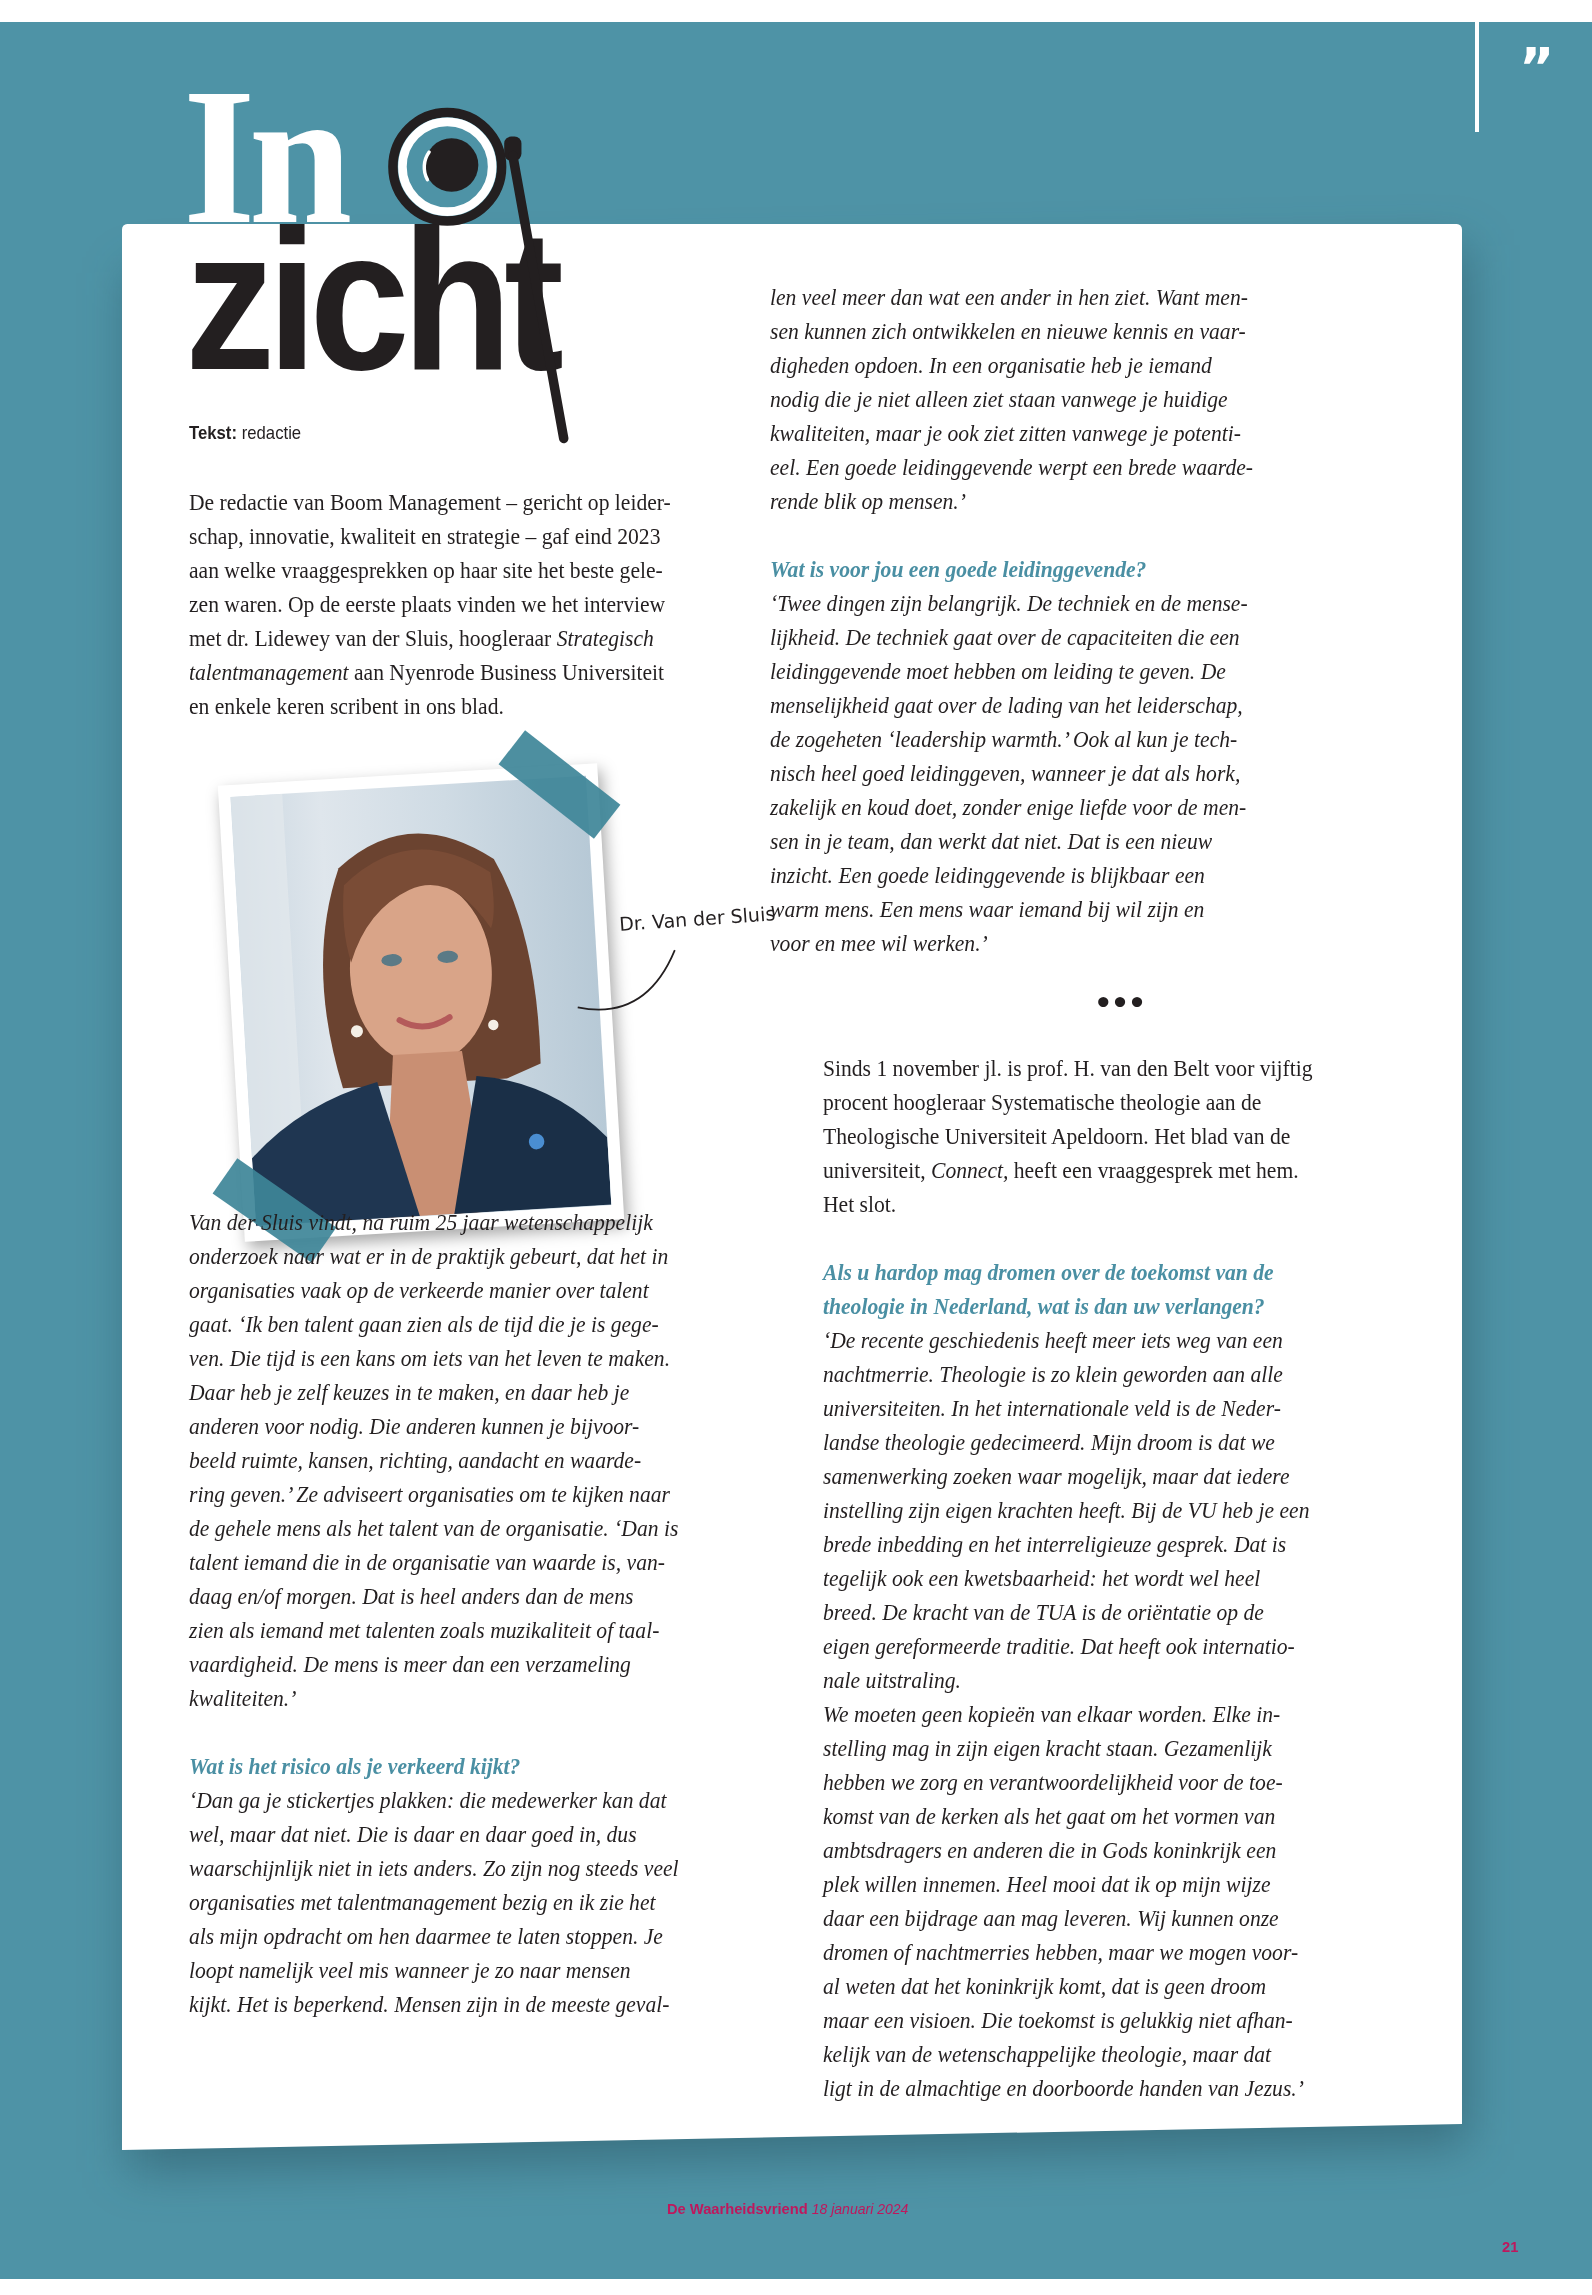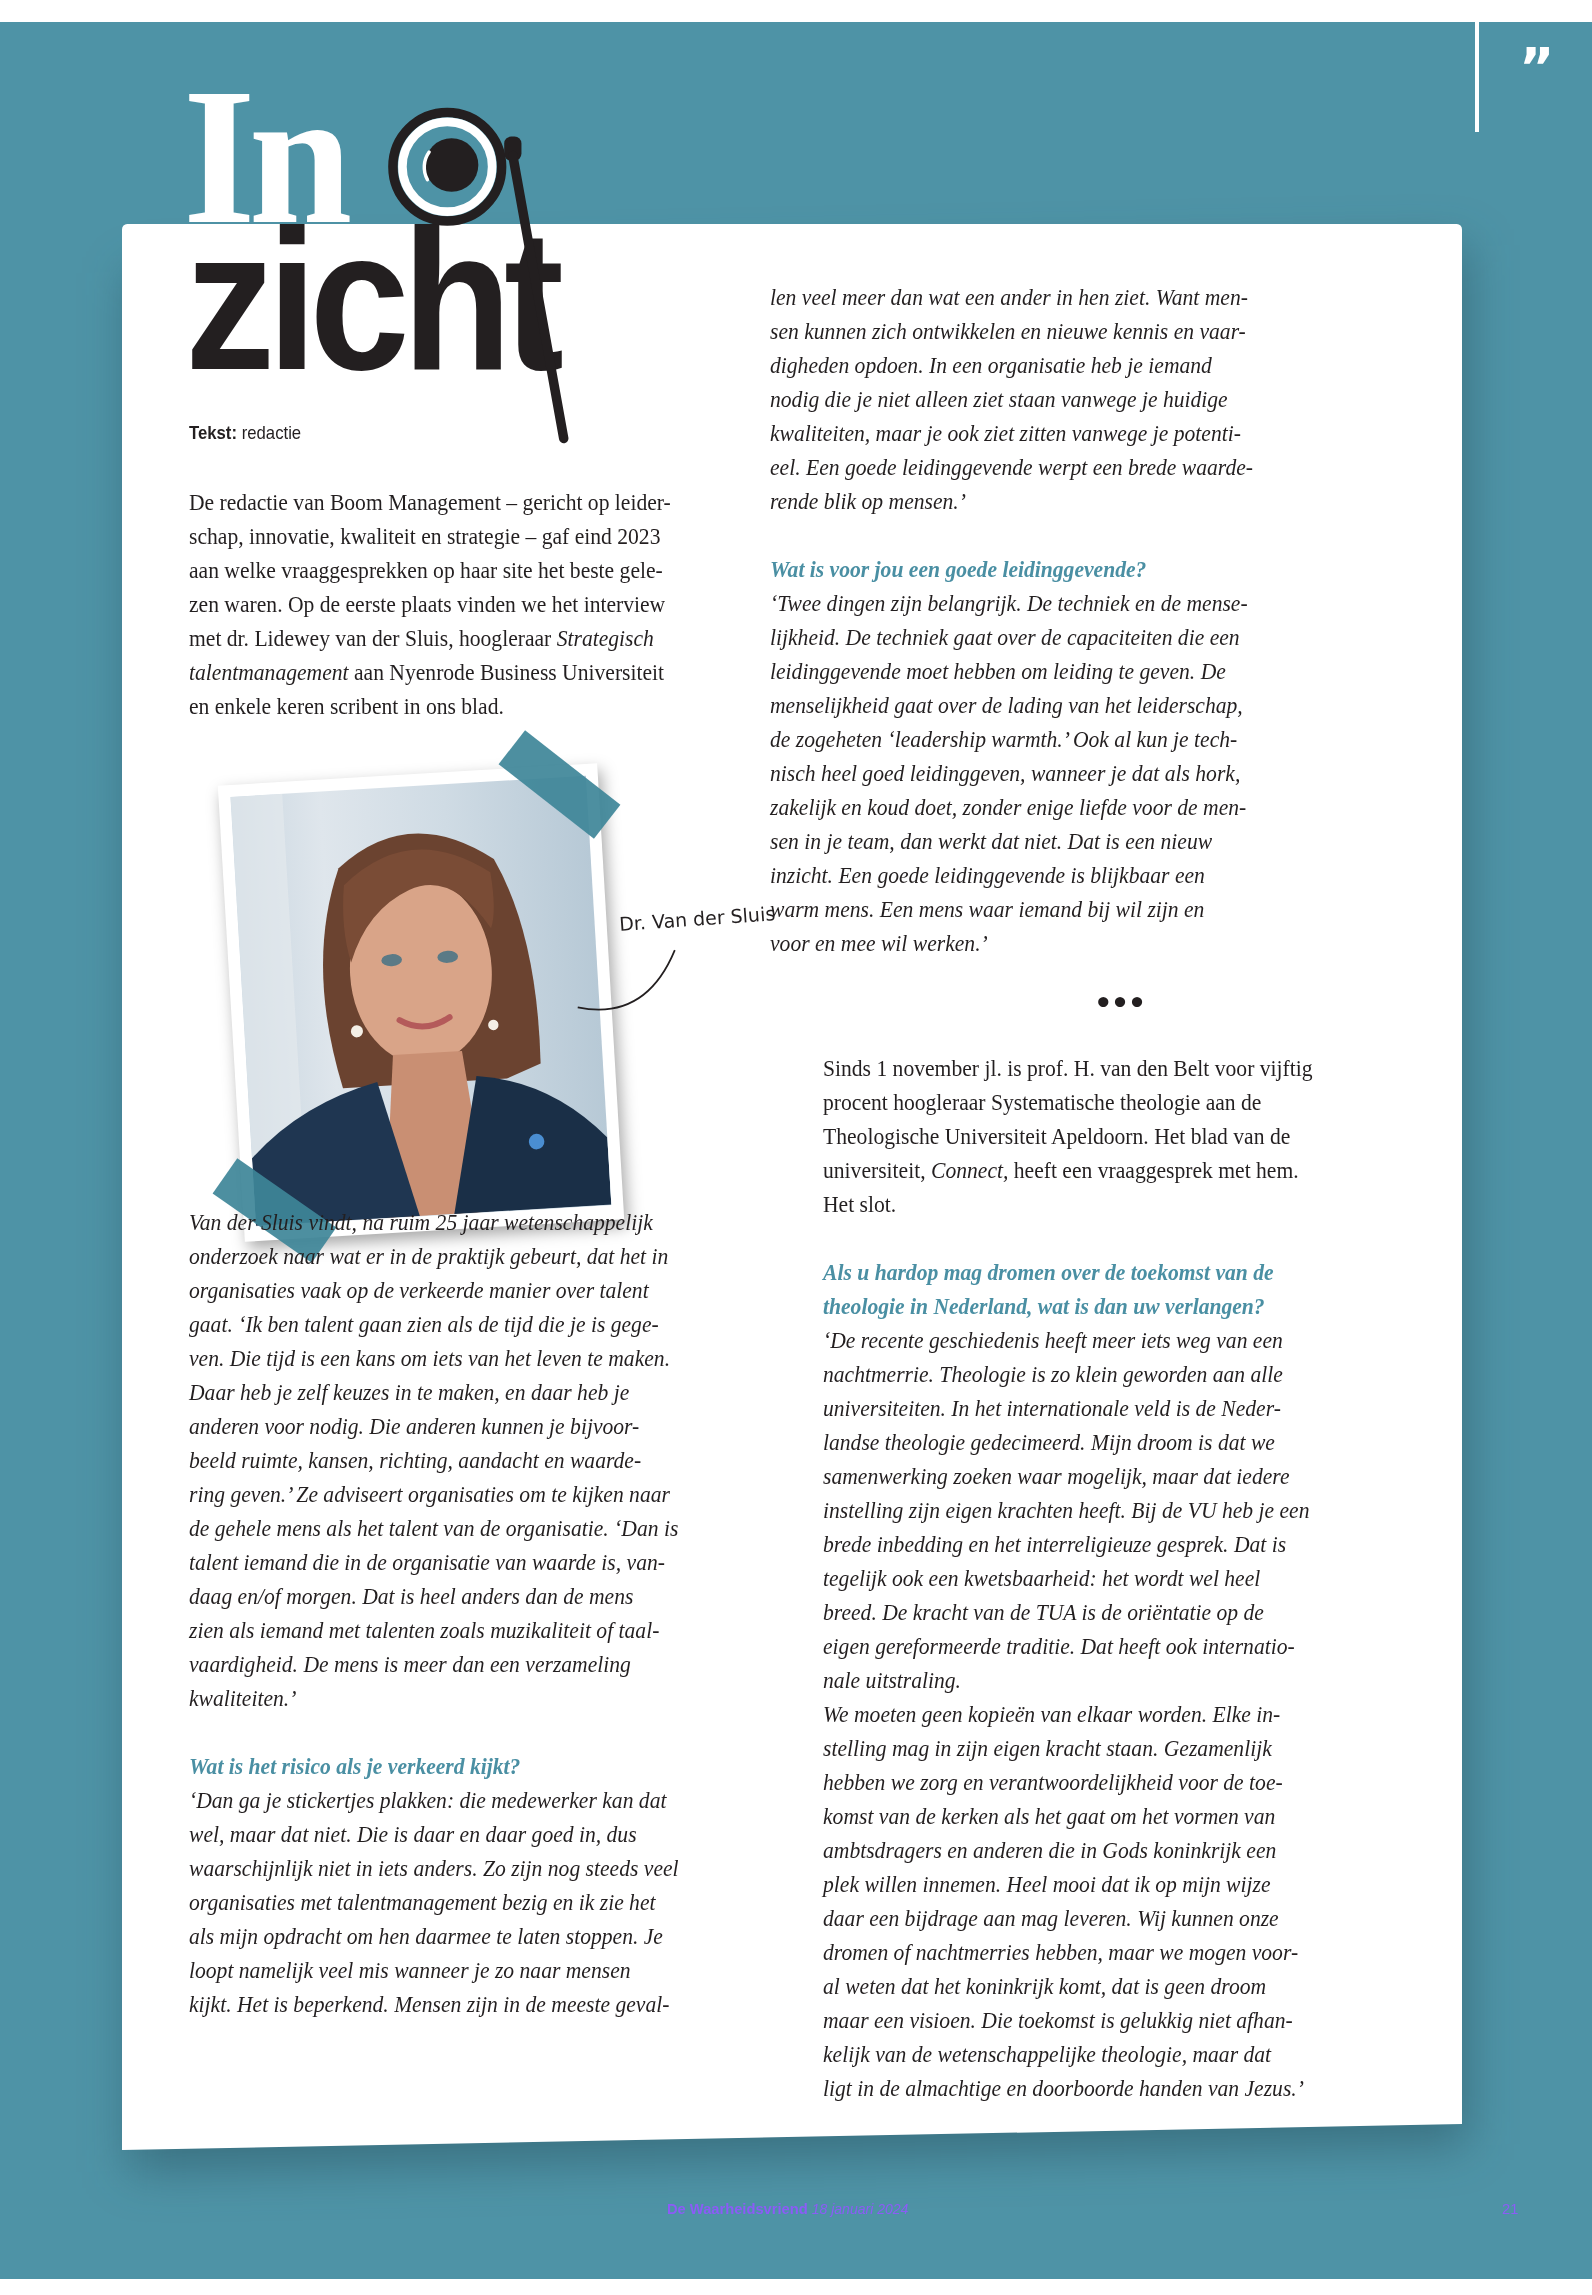--- a/index.html
+++ b/index.html
@@ -75,27 +75,27 @@
   .caption {
     position: absolute; left: 620px; top: 913px; font-family: "DejaVu Sans", sans-serif;
     font-size: 19px; color: #231f20; transform: rotate(-4deg); transform-origin: left bottom;
   }
   .caption-curve { position: absolute; left: 576px; top: 945px; width: 104px; height: 78px; }
   .dots {
     position: absolute; left: 1094px; top: 989px; font-size: 29px; line-height: 1;
     color: #231f20; letter-spacing: -1.7px; font-family: "DejaVu Sans", sans-serif; font-weight: bold;
   }
   .footer {
-    position: absolute; top: 2201px; font-family: "Liberation Sans", sans-serif; color: #8b5cf6;
+    position: absolute; top: 2201px; font-family: "Liberation Sans", sans-serif; color: #be185d;
     font-size: 14.7px;
   }
   .footer-left { left: 667px; }
   .footer-left b { font-weight: bold; }
   .footer-left i { font-style: italic; font-size: 14px; }
-  .footer-right { left: 1502px; font-weight: normal; }
+  .footer-right { left: 1502px; font-weight: bold; margin-top: 38px; }
 </style>
 </head>
 <body>
 
 <div class="bg"></div>
 <div class="top-rule"></div>
 <div class="quote-mark">”</div>
 
 <div class="card-shadow"></div>
 <div class="card"></div>

